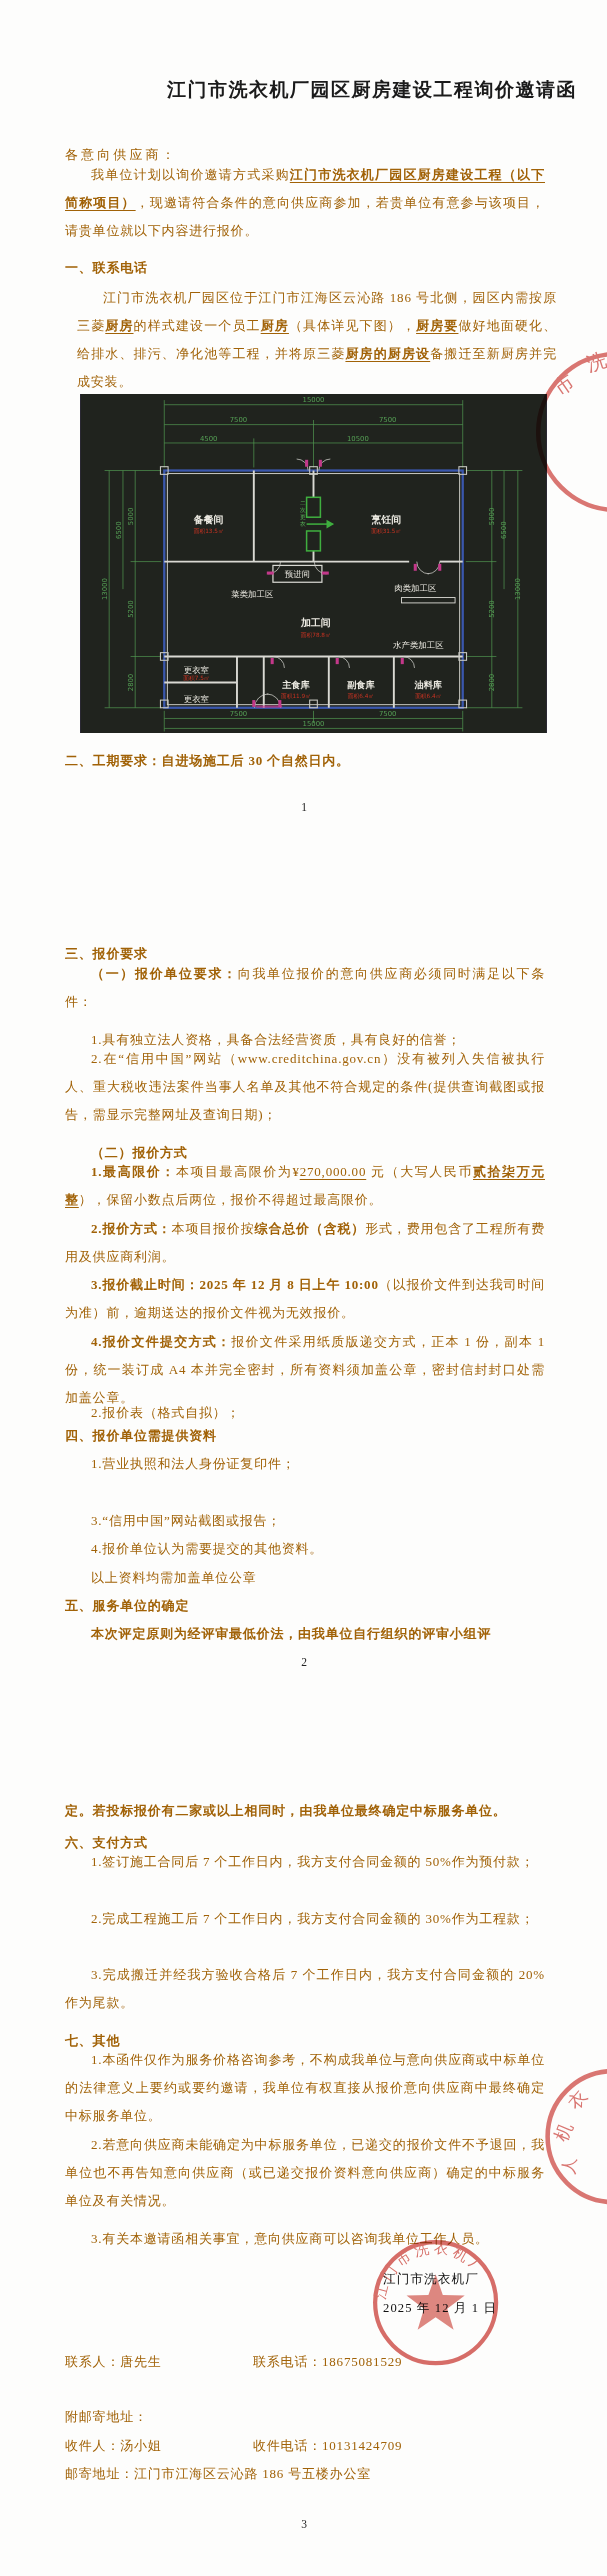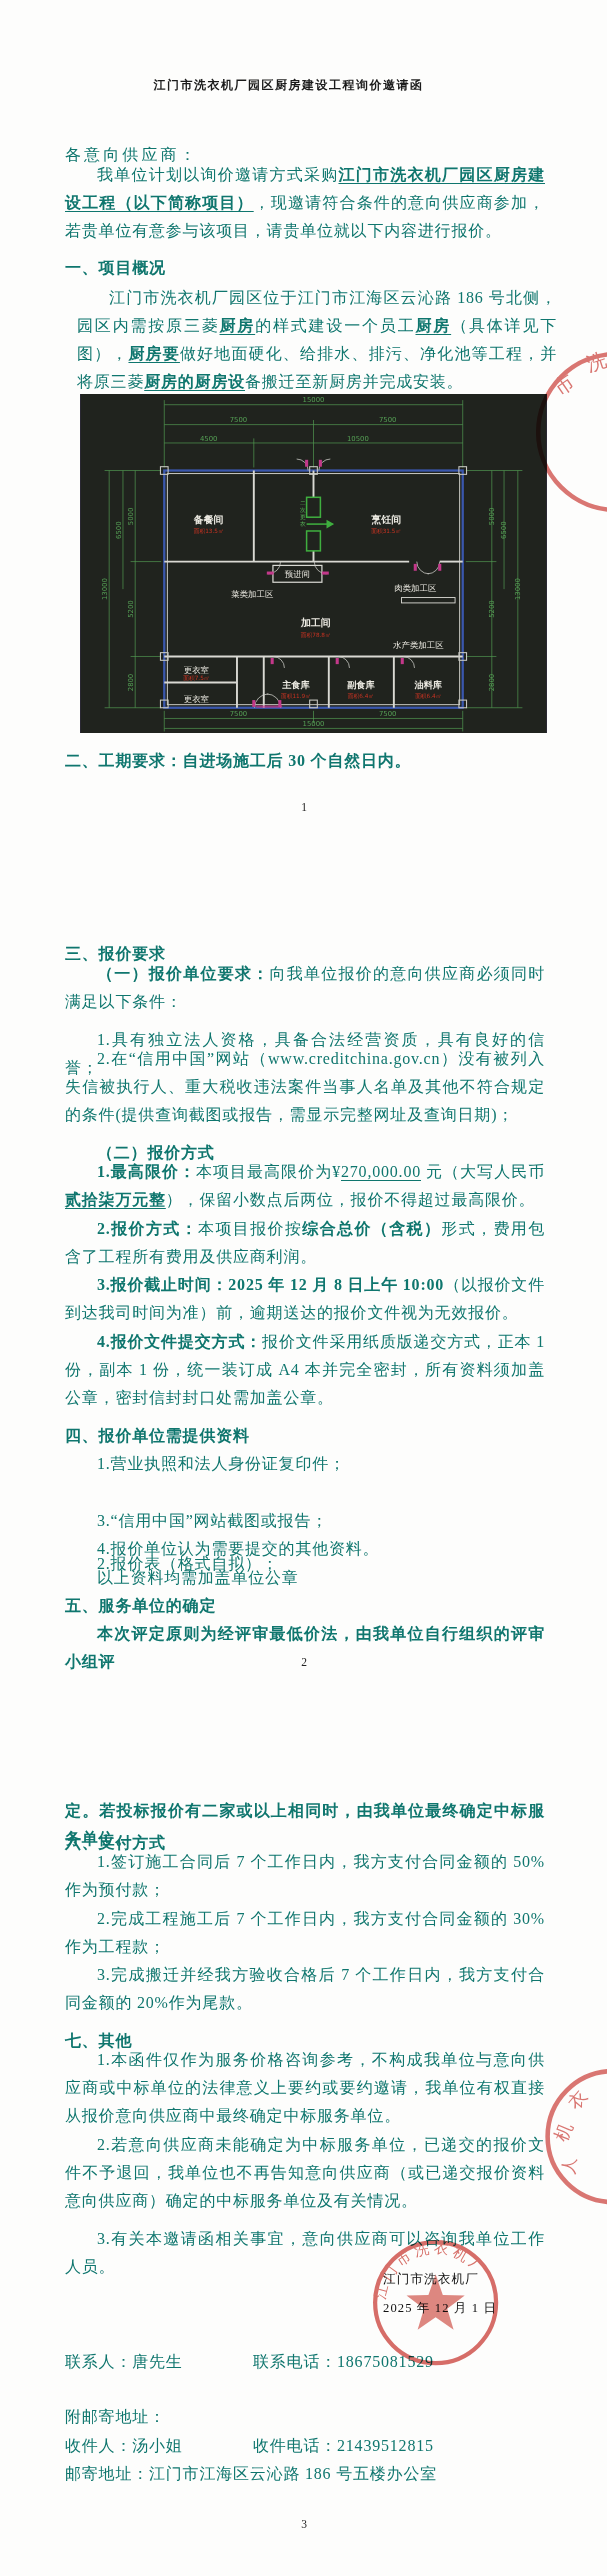--- a/index.html
+++ b/index.html
@@ -1,43 +1,43 @@
 <!DOCTYPE html>
 <html style="font-size:12.2px"><head>
 <meta charset="utf-8">
 <style>
   html,body{margin:0;padding:0;background:#e8e8e8;}
   .doc{position:relative;width:608px;height:2576px;background:#fdfdfc;margin:0 auto;
        font-family:"Liberation Serif","DejaVu Serif",serif;color:#1b1b1b;overflow:hidden;
        outline:0.8px solid #ddd;}
   .abs{position:absolute;}
-  .t{font-size:16px;line-height:28px;letter-spacing:0.8px;text-align:justify;width:480px;left:65px;color:#0f766e;}
+  .t{font-size:13px;line-height:28px;letter-spacing:0.8px;text-align:justify;width:480px;left:65px;color:#a16207;}
   .ind{text-indent:2em;}
   .b{font-weight:700;}
   .u{text-decoration:underline;text-underline-offset:3.1px;}
-  .title{left:0;width:577px;text-align:center;font-size:12px;font-weight:700;letter-spacing:1.5px;}
+  .title{left:0;width:577px;text-align:right;font-size:19px;font-weight:700;letter-spacing:1.5px;}
   .greet{letter-spacing:3.1px;}
   .pg{left:0;width:608px;text-align:center;font-size:11.5px;letter-spacing:0;color:#222;}
   .planbox{left:80px;top:394px;width:467px;height:339px;background:#8b5cf6;}
   .stamp{mix-blend-mode:multiply;z-index:3;pointer-events:none;}
   .signline{z-index:2;font-size:12.6px;letter-spacing:1.1px;color:#111;}
   svg text{font-family:"DejaVu Sans","Liberation Sans",sans-serif;}
 </style>
 </head>
 <body>
 
 <div class="doc">
 
   <div class="abs title" style="top:77px;">江门市洗衣机厂园区厨房建设工程询价邀请函</div>
 
   <div class="abs t greet" style="top:141px;">各意向供应商：</div>
 
   <p class="abs t ind" style="top:161px;margin:0;"><span>我单位计划以询价邀请方式采购</span><span class="b u">江门市洗衣机厂园区厨房建设工程（以下简称项目）</span><span>，现邀请符合条件的意向供应商参加，若贵单位有意参与该项目，请贵单位就以下内容进行报价。</span></p>
 
-  <div class="abs t b" style="top:254px;">一、项目概况</div>
+  <div class="abs t b" style="top:254px;">一、联系电话</div>
 
   <p class="abs t ind" style="top:272px;margin:12px;"><span>江门市洗衣机厂园区位于江门市江海区云沁路 186 号北侧，园区内需按原三菱</span><span class="b u">厨房</span><span>的样式建设一个员工</span><span class="b u">厨房</span><span>（具体详见下图），</span><span class="b u">厨房要</span><span>做好地面硬化、给排水、排污、净化池等工程，并将原三菱</span><span class="b u">厨房的厨房设</span><span>备搬迁至新厨房并完成安装。</span></p>
 
   <div class="abs planbox">
     <svg width="467" height="339" viewBox="0 0 610 443">
       <rect x="0" y="0" width="610" height="443" fill="#20231e"></rect>
       <g stroke="#55a055" stroke-width="0.9" fill="none" opacity="0.95">
         <line x1="110" y1="14" x2="500" y2="14"></line>
           <line x1="110" y1="8" x2="110" y2="96"></line>
           <line x1="500" y1="8" x2="500" y2="96"></line>
@@ -195,21 +195,21 @@
   <p class="abs t ind" style="top:960px;margin:0;"><span class="b">（一）报价单位要求：</span><span>向我单位报价的意向供应商必须同时满足以下条件：</span></p>
   <div class="abs t ind" style="top:1026px;">1.具有独立法人资格，具备合法经营资质，具有良好的信誉；</div>
   <p class="abs t ind" style="top:1045px;margin:0;">2.在“信用中国”网站（www.creditchina.gov.cn）没有被列入失信被执行人、重大税收违法案件当事人名单及其他不符合规定的条件(提供查询截图或报告，需显示完整网址及查询日期)；</p>
   <div class="abs t b ind" style="top:1139px;">（二）报价方式</div>
   <p class="abs t ind" style="top:1158px;margin:0;"><span class="b">1.最高限价：</span><span>本项目最高限价为¥</span><span class="u">270,000.00</span><span> 元（大写人民币</span><span class="b u">贰拾柒万元整</span><span>），保留小数点后两位，报价不得超过最高限价。</span></p>
   <p class="abs t ind" style="top:1215px;margin:0;"><span class="b">2.报价方式：</span><span>本项目报价按</span><span class="b">综合总价（含税）</span><span>形式，费用包含了工程所有费用及供应商利润。</span></p>
   <p class="abs t ind" style="top:1271px;margin:0;"><span class="b">3.报价截止时间：2025 年 12 月 8 日上午 10:00</span><span>（以报价文件到达我司时间为准）前，逾期送达的报价文件视为无效报价。</span></p>
   <p class="abs t ind" style="top:1328px;margin:0;"><span class="b">4.报价文件提交方式：</span><span>报价文件采用纸质版递交方式，正本 1 份，副本 1 份，统一装订成 A4 本并完全密封，所有资料须加盖公章，密封信封封口处需加盖公章。</span></p>
   <div class="abs t b" style="top:1422px;">四、报价单位需提供资料</div>
   <div class="abs t ind" style="top:1450px;">1.营业执照和法人身份证复印件；</div>
-  <div class="abs t ind" style="top:1550px;">2.报价表（格式自拟）；</div>
+  <div class="abs t ind" style="top:1399px;">2.报价表（格式自拟）；</div>
   <div class="abs t ind" style="top:1507px;">3.“信用中国”网站截图或报告；</div>
   <div class="abs t ind" style="top:1535px;">4.报价单位认为需要提交的其他资料。</div>
   <div class="abs t ind" style="top:1564px;">以上资料均需加盖单位公章</div>
   <div class="abs t b ind" style="top:1620px;">本次评定原则为经评审最低价法，由我单位自行组织的评审小组评</div>
   <div class="abs t b" style="top:1592px;">五、服务单位的确定</div>
   <div class="abs pg" style="top:1656px;">2</div>
 
   <div class="abs t b" style="top:1797px;">定。若投标报价有二家或以上相同时，由我单位最终确定中标服务单位。</div>
   <div class="abs t b" style="top:1829px;">六、支付方式</div>
   <p class="abs t ind" style="top:1848px;margin:0;">1.签订施工合同后 7 个工作日内，我方支付合同金额的 50%作为预付款；</p>
@@ -239,18 +239,18 @@
       <text x="48" y="58" font-size="24" fill="#cf4a44" transform="rotate(-50 48 58)">衣</text>
       <text x="34" y="100" font-size="24" fill="#cf4a44" transform="rotate(-68 34 100)">机</text>
       <text x="44" y="142" font-size="22" fill="#cf4a44" transform="rotate(-82 44 142)">人</text>
     </g>
   </svg>
 
   <div class="abs t" style="top:2348px;width:184px;font-family:Liberation Serif, serif;">联系人：唐先生</div>
   <div class="abs t" style="top:2348px;left:253px;width:230px;">联系电话：18675081529</div>
   <div class="abs t" style="top:2403px;width:184px;">附邮寄地址：</div>
   <div class="abs t" style="top:2432px;width:184px;">收件人：汤小姐</div>
-  <div class="abs t" style="top:2432px;left:253px;width:230px;">收件电话：21439512815</div>
+  <div class="abs t" style="top:2432px;left:253px;width:230px;">收件电话：10131424709</div>
   <div class="abs t" style="top:2460px;width:429px;">邮寄地址：江门市江海区云沁路 186 号五楼办公室</div>
   <div class="abs pg" style="top:2518px;">3</div>
 
 </div>
 
 
 </body></html>

